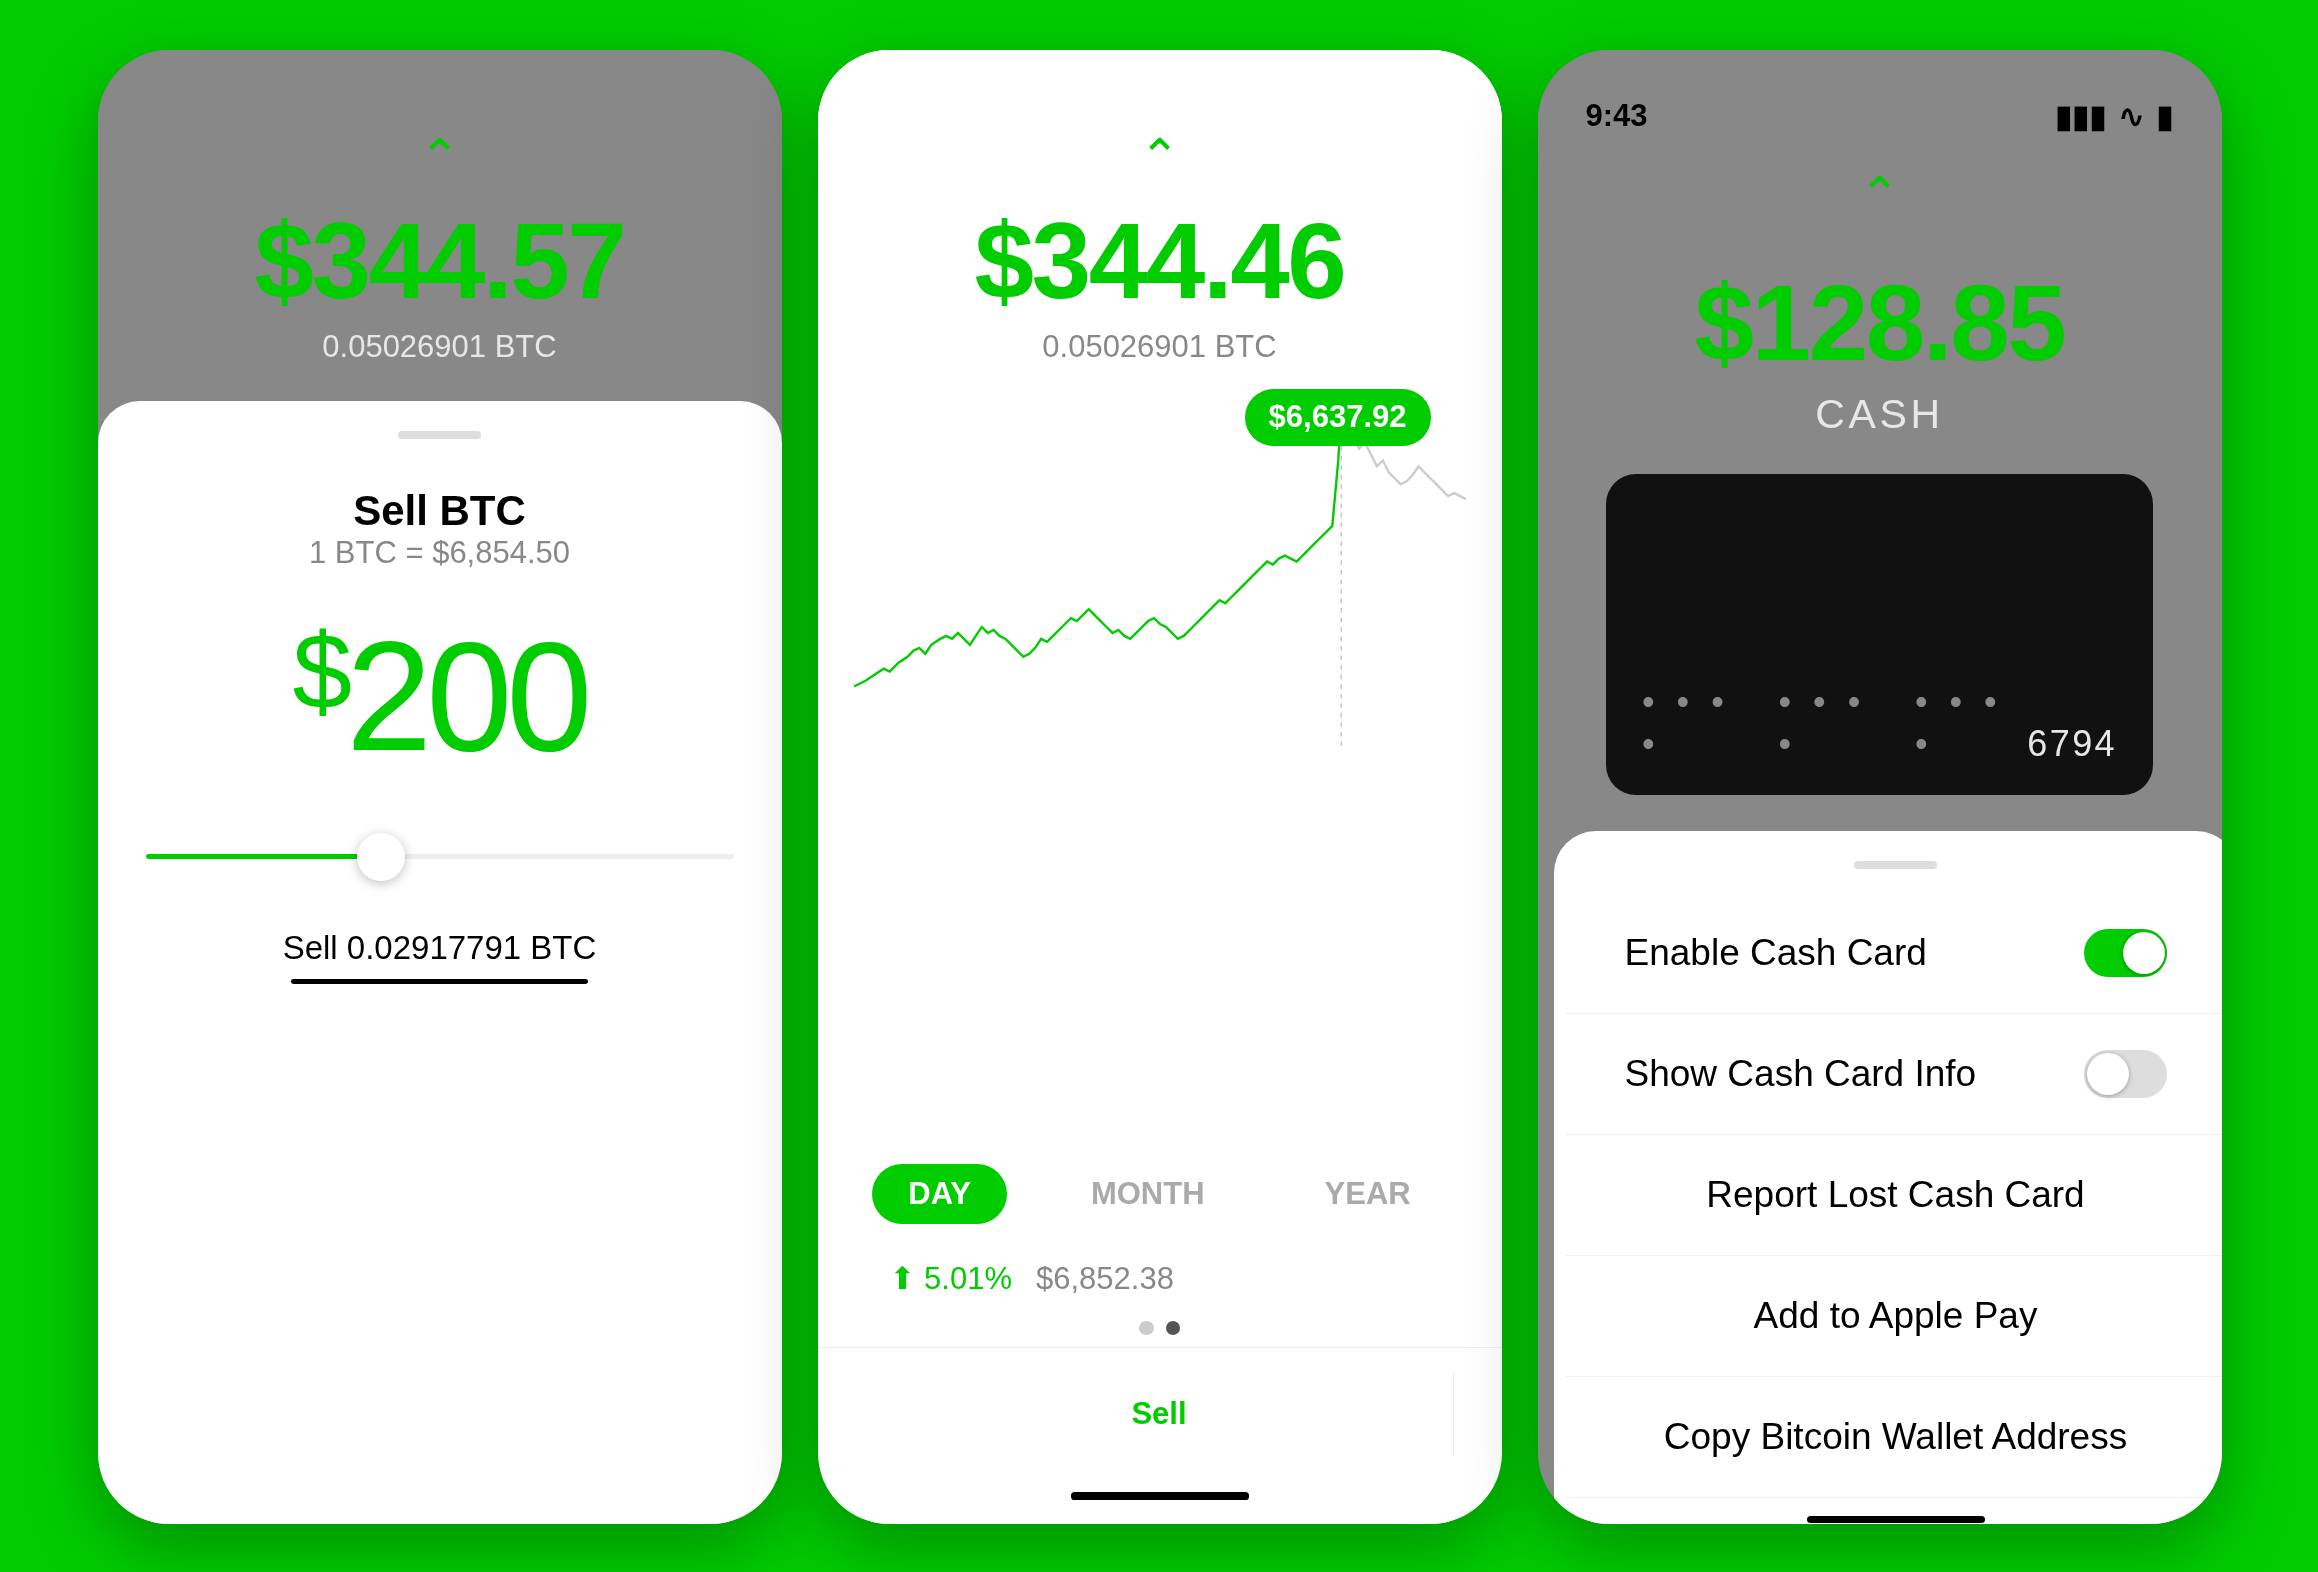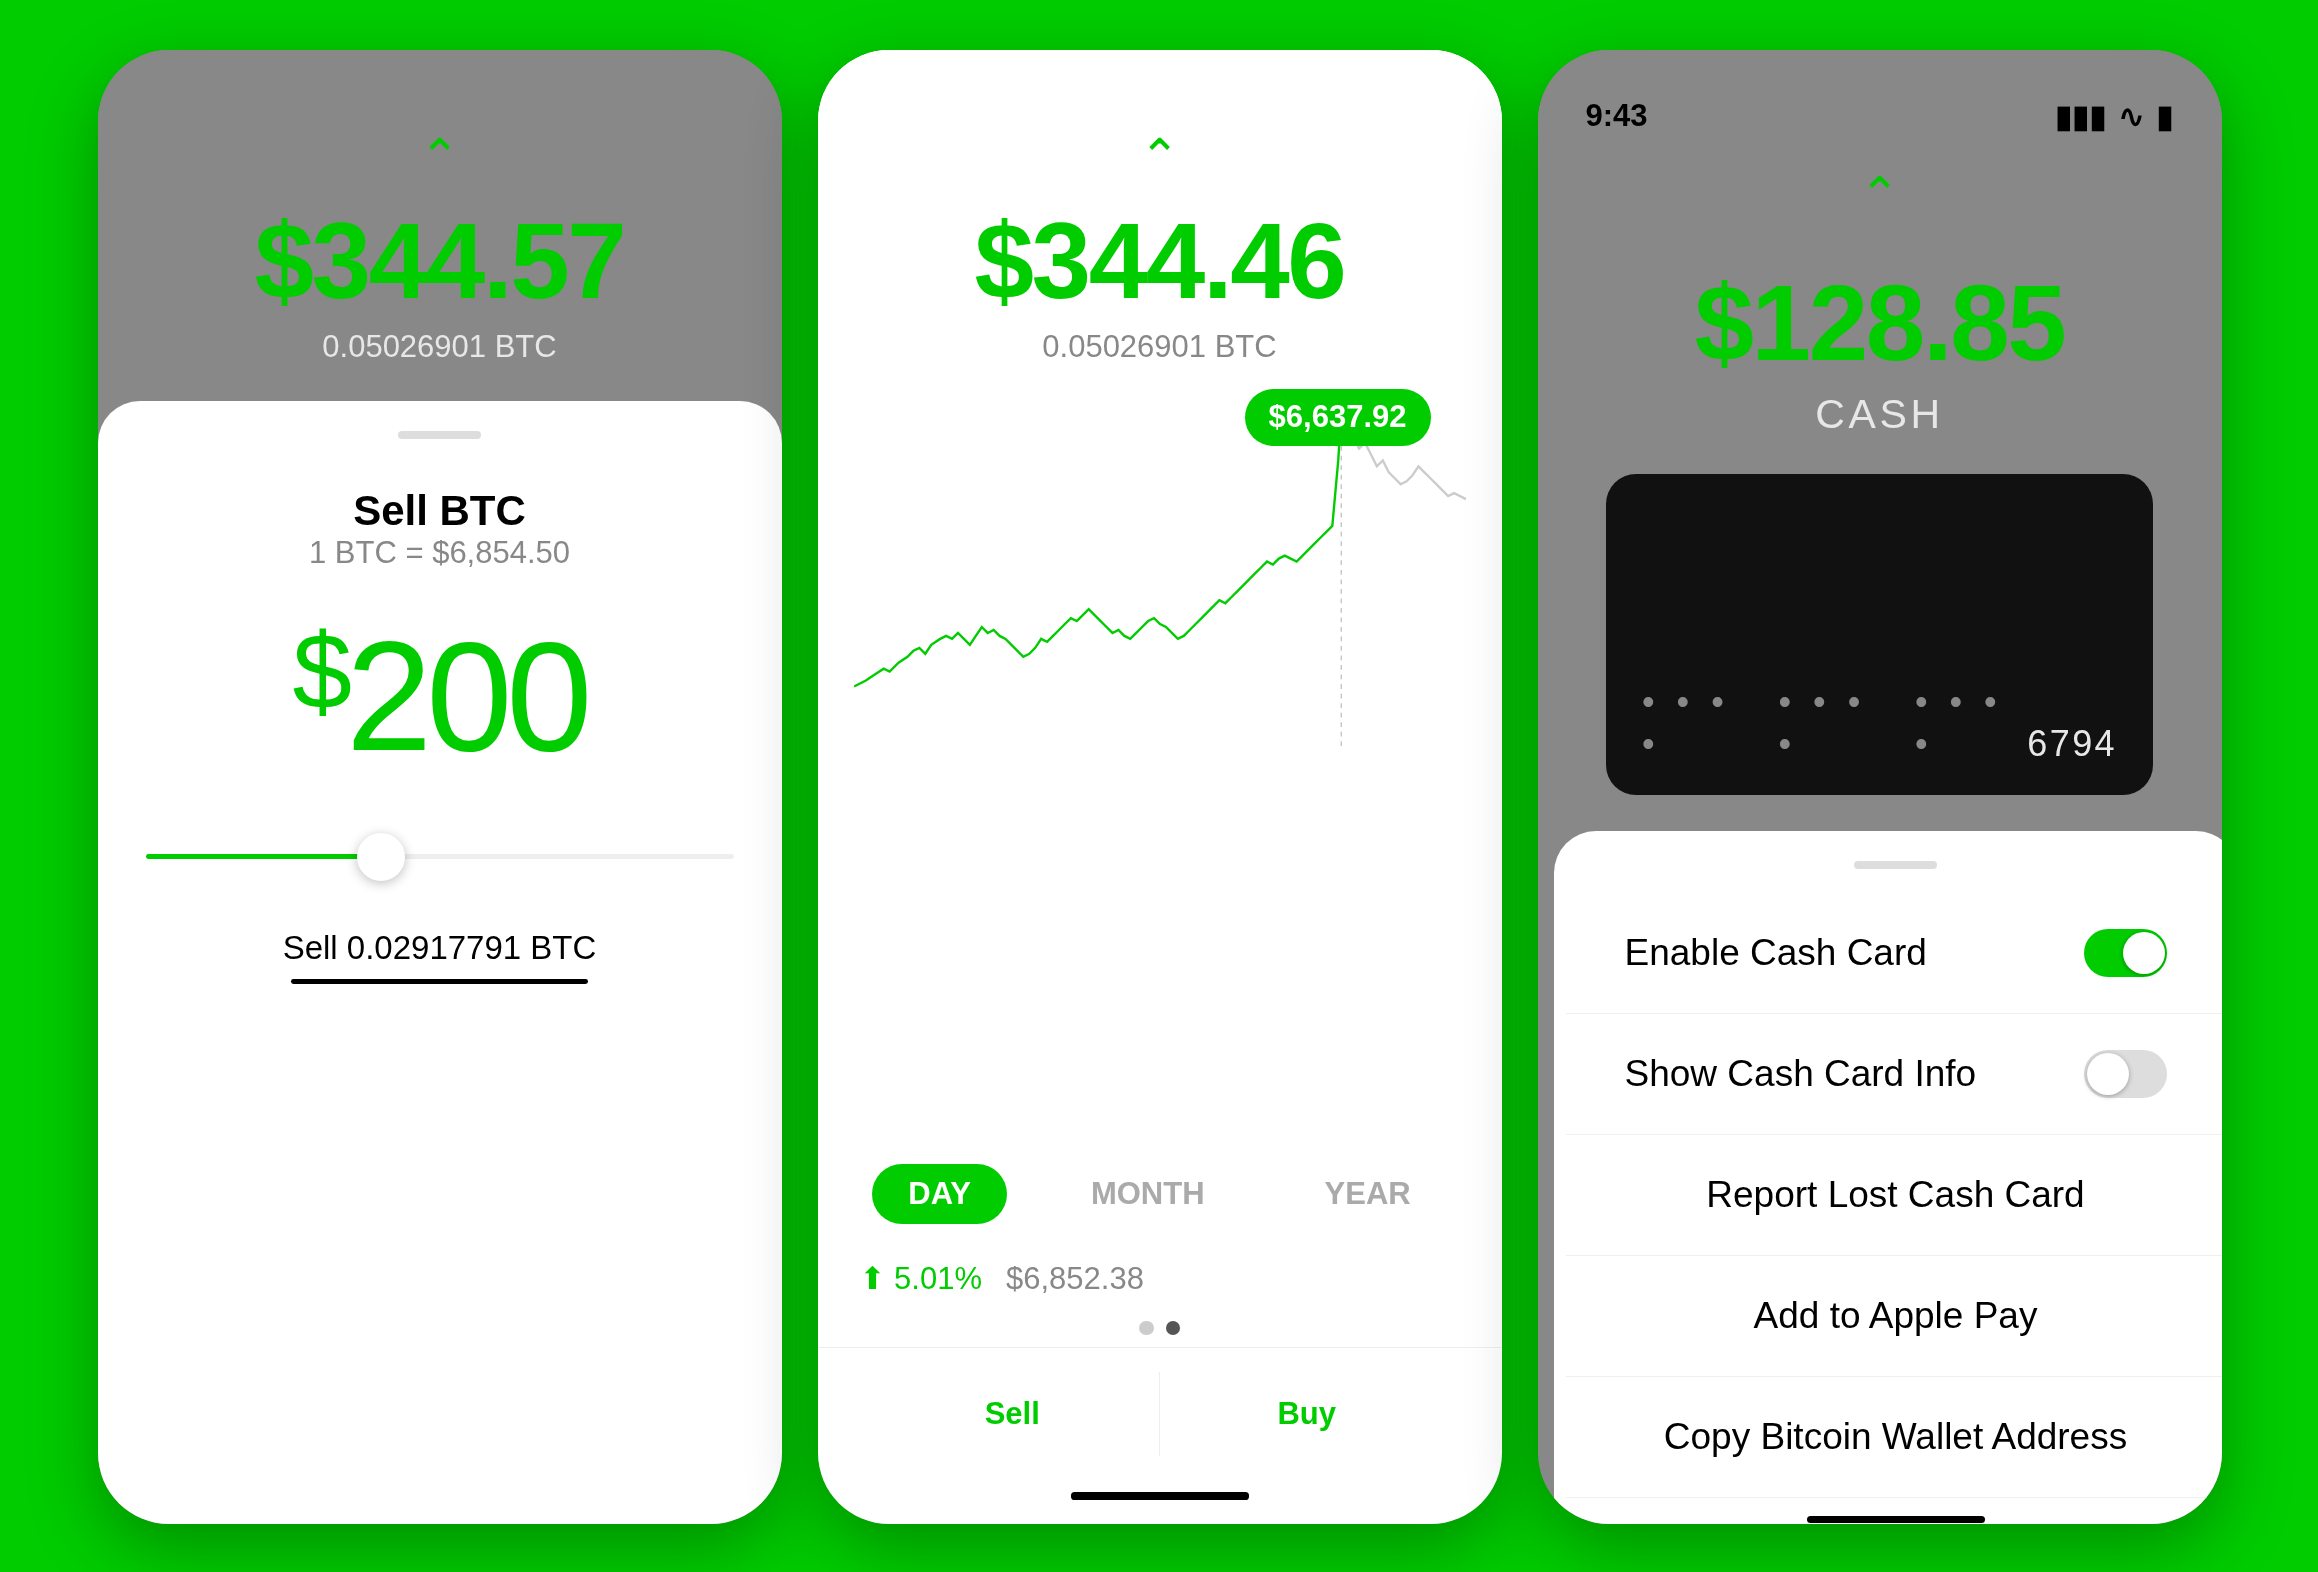--- a/index.html
+++ b/index.html
@@ -230,21 +230,21 @@
 
     .time-btn.inactive {
       background: transparent;
       color: #AAAAAA;
     }
 
     .chart-stats {
       display: flex;
       align-items: center;
       gap: 24px;
-      padding: 12px 42px;
+      padding: 12px 72px;
       width: 100%;
     }
 
     .stat-percent {
       color: #00CC00;
       font-size: 31px;
       font-weight: 500;
     }
 
     .stat-price {
@@ -523,21 +523,20 @@
     <span class="stat-price">$6,852.38</span>
   </div>
 
   <div class="dots-row">
     <div class="dot"></div>
     <div class="dot active"></div>
   </div>
 
   <div class="action-buttons">
     <div class="action-btn sell">Sell</div>
-    <div class="action-btn">Buy</div>
   </div>
 
   <div class="home-bar"></div>
 </div>
 
 <div class="phone-screen screen3">
   <div class="top-area">
     <div class="status-bar">
       <span>9:43</span>
       <div class="status-icons">

